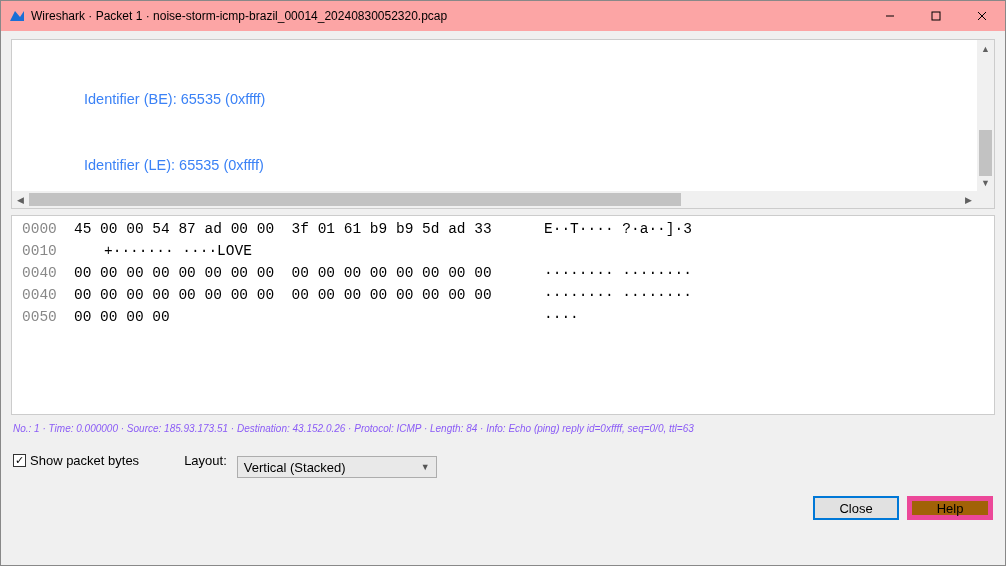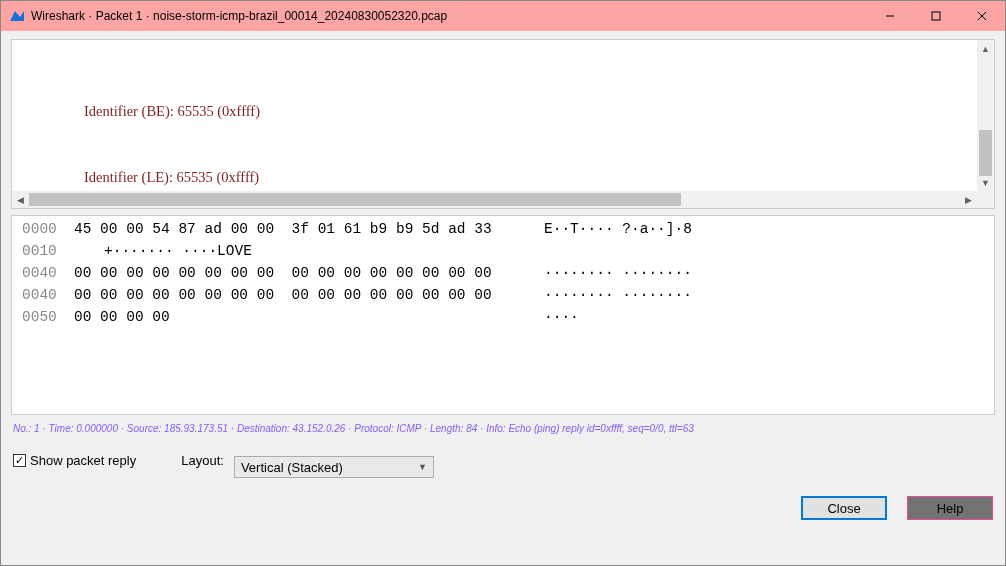--- a/index.html
+++ b/index.html
@@ -46,25 +46,25 @@
   background: #fff;
   border: 1px solid #ccc;
   height: 170px;
   position: relative;
   display: flex;
   flex-direction: column;
 }
 .tree-body {
   flex: 1;
   overflow: hidden;
-  padding: 16px 0 0 0;
-  font-family: Liberation Serif, serif;
+  padding: 4px 0 0 0;
+  font-family: Liberation Sans, sans-serif;
   font-size: 14.5px;
   line-height: 22px;
-  color: #7f1d1d;
+  color: #3b82f6;
   white-space: pre;
 }
 .tree-line { padding-left: 72px; }
 .tree-scroll-v {
   position: absolute; right: 0; top: 0; bottom: 17px;
   width: 17px; background: #f0f0f0;
 }
 .tree-scroll-v .arrow {
   width: 17px; height: 17px; display:flex; align-items:center; justify-content:center;
   font-size:9px; color:#606060;
@@ -125,25 +125,25 @@
 .chk-label { display:flex; align-items:center; font-size:13px; }
 .layout-label { margin-left: 35px; font-size:13px; }
 .select {
   border:1px solid #adadad; background:#e9e9e9; height:22px;
   display:flex; align-items:center; padding:0 6px; font-size:13px;
   min-width: 200px; justify-content: space-between; margin-top: 14px;
 }
 .select .caret { font-size:9px; color:#555; margin-left:12px; }
 
 .buttons-row {
-  display:flex; justify-content:flex-end; gap:20px; padding: 14px 2px 2px 2px;
+  display:flex; justify-content:flex-end; gap:8px; padding: 14px 2px 2px 2px;
 }
 .btn {
-  min-width: 86px; height: 24px; border:1px solid #ec4899;
-  background:#737373; display:flex; align-items:center; justify-content:center;
+  min-width: 86px; height: 24px; border:5px solid #ec4899;
+  background:#a16207; display:flex; align-items:center; justify-content:center;
   font-size:13px;
 }
 .btn.primary {
   border:2px solid #0078d7; background:#e1e1e1;
 }
 </style>
 </head>
 <body>
 
 <div class="titlebar">
@@ -196,21 +196,21 @@
       </div>
       <div class="arrow">▶</div>
     </div>
     <div class="scroll-corner"></div>
   </div>
 
   <div class="hex-pane">
     <div class="hex-row">
       <span class="hex-offset">0000</span>
       <span class="hex-bytes">45 00 00 54 87 ad 00 00  3f 01 61 b9 b9 5d ad 33</span>
-      <span class="hex-ascii">E··T···· ?·a··]·8</span>
+      <span class="hex-ascii">E··T···· ?·a··]·3</span>
     </div>
     <div class="hex-row">
       <span class="hex-offset">0010</span>
       <span class="hex-ascii">+······· ····LOVE</span>
     </div>
     <div class="hex-row">
       <span class="hex-offset">0040</span>
       <span class="hex-bytes">00 00 00 00 00 00 00 00  00 00 00 00 00 00 00 00</span>
       <span class="hex-ascii">········ ········</span>
     </div>
@@ -224,21 +224,21 @@
       <span class="hex-bytes">00 00 00 00</span>
       <span class="hex-ascii">····</span>
     </div>
   </div>
 
   <div class="status-line">No.: 1 · Time: 0.000000 · Source: 185.93.173.51 · Destination: 43.152.0.26 · Protocol: ICMP · Length: 84 · Info: Echo (ping) reply id=0xffff, seq=0/0, ttl=63</div>
 
   <div class="options-row">
     <label class="chk-label">
       <span class="chk">✓</span>
-      <span>Show packet reply</span>
+      <span>Show packet bytes</span>
     </label>
     <span class="layout-label">Layout:</span>
     <div class="select">
       <span>Vertical (Stacked)</span>
       <span class="caret">▼</span>
     </div>
   </div>
 
   <div class="buttons-row">
     <div class="btn primary">

